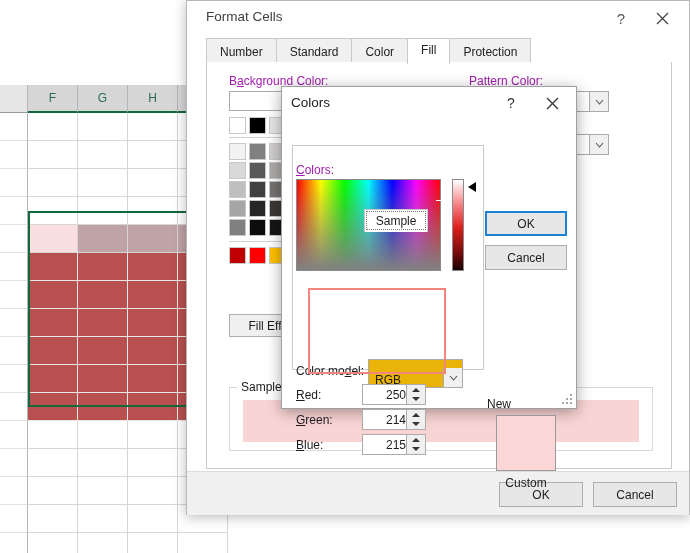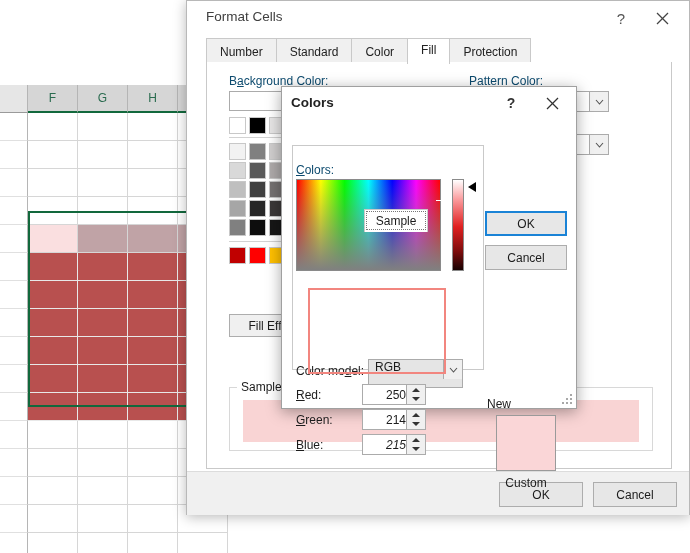--- a/index.html
+++ b/index.html
@@ -63,21 +63,21 @@
     padding:6px 13px 5px; font-size:12px; background:#f0f0f0;
     border:1px solid #c9c9c9; border-bottom:none; margin-right:-1px; color:#222;
     cursor:default;
   }
   .fc-tab.active { background:#ffffff; position:relative; z-index:3; padding-top:4px; padding-bottom:7px; }
   .fc-tabline { position:absolute; left:19px; top:61px; width:466px; height:1px; background:#c9c9c9; }
 
   .fc-body { position:absolute; left:19px; top:61px; width:466px; height:407px; background:#fff;
              border:1px solid #c9c9c9; border-top:none; }
 
-  .lbl { font-size:12px; color:#0c4a6e; }
+  .lbl { font-size:12px; color:#a21caf; }
   .u { text-decoration:underline; }
 
   .bg-label { position:absolute; left:22px; top:12px; }
   .pat-label { position:absolute; left:262px; top:12px; }
 
   .nofill-box { position:absolute; left:22px; top:29px; width:218px; height:20px;
                 background:#fff; border:1px solid #ababab; }
 
   .swatch-panel { position:absolute; left:22px; top:55px; width:218px; }
   .sw-row { display:flex; margin-bottom:2px; }
@@ -111,21 +111,21 @@
             justify-content:center; cursor:default; }
   .fc-btn.ok { right:106px; }
   .fc-btn.cancel { right:12px; }
 
   
   #colors-dialog {
     position:absolute; left:281px; top:86px; width:296px; height:323px;
     background:#ffffff; border:1px solid #a0a0a0;
     box-shadow:0 3px 14px rgba(0,0,0,.35);
   }
-  .cd-titlebar { height:32px; position:relative;font-weight:bold; }
+  .cd-titlebar { height:32px; position:relative; }
   .cd-title { position:absolute; left:9px; top:8px; font-size:13.5px; color:#222; }
   .cd-help { position:absolute; right:52px; top:5px; width:26px; height:22px;
              display:flex; align-items:center; justify-content:center; font-size:14px; color:#333; cursor:default; }
   .cd-close { position:absolute; right:8px; top:4px; width:32px; height:24px;
               display:flex; align-items:center; justify-content:center; color:#333; cursor:default; }
 
   .cd-tabs { position:absolute; left:10px; top:122px; display:flex; align-items:flex-end; }
   .cd-tab { padding:4px 11px; font-size:12px; background:#f0f0f0; border:1px solid #c9c9c9;
             border-bottom:none; margin-right:-1px; cursor:default; }
   .cd-tab.active { background:#ffffff; position:relative; z-index:3; outline:1px dotted #777; outline-offset:-3px; }
@@ -148,29 +148,29 @@
   .crosshair i.h { left:0; top:5px; width:11px; height:1px; }
   .crosshair i.v { left:5px; top:0; width:1px; height:11px; }
 
   #lum-bar { position:absolute; left:170px; top:92px; width:12px; height:92px; border:1px solid #8a8a8a; }
   #lum-bar .g { position:absolute; inset:0;
     background:linear-gradient(to bottom, #ffffff 0%, #fa9a9c 22%, #e02020 52%, #7a0c0c 80%, #180202 100%); }
   .lum-arrow { position:absolute; left:186px; width:0; height:0;
     border-top:5px solid transparent; border-bottom:5px solid transparent; border-right:8px solid #000; }
 
   .cmodel-lbl { position:absolute; left:14px; top:277px; font-size:12px; }
-  .cmodel-combo { position:absolute; left:86px; top:272px; width:95px; height:29px; background:#e5e5e5;
-                  border:1px solid #ababab; display:flex; align-items:flex-start; }
+  .cmodel-combo { position:absolute; left:86px; top:272px; width:95px; height:29px; background:#eab308;
+                  border:1px solid #ababab; display:flex; align-items:flex-end; }
   .cmodel-val { padding-left:6px; font-size:12px; flex:1; }
 
   .rgb-row { position:absolute; left:14px; font-size:12px; }
   .rgb-row.r { top:301px; } .rgb-row.g { top:326px; } .rgb-row.b { top:351px; }
   .spin { position:absolute; left:80px; width:64px; height:21px; background:#fff;
           border:1px solid #ababab; display:flex; align-items:center; }
-  .spin.r { top:297px; } .spin.g { top:322px; } .spin.b { top:347px;font-style:italic; }
+  .spin.r { top:297px; } .spin.g { top:322px; } .spin.b { top:347px; }
   .spin-val { padding-left:5px; font-size:12px; flex:1;text-align:right; }
   .spin-btns { width:19px; height:19px; background:#f0f0f0; border-left:1px solid #ababab;
                display:flex; flex-direction:column; align-items:center; justify-content:space-around; }
   .tri-up { width:0;height:0;border-left:4px solid transparent;border-right:4px solid transparent;border-bottom:4px solid #333; }
   .tri-dn { width:0;height:0;border-left:4px solid transparent;border-right:4px solid transparent;border-top:4px solid #333; }
 
   .rgb-highlight { position:absolute; left:26px; top:201px; width:138px; height:86px;
                    border:2px solid #f2867f; pointer-events:none; }
 
   .cd-ok, .cd-cancel { position:absolute; left:203px; width:82px; height:25px; font-size:12px;

